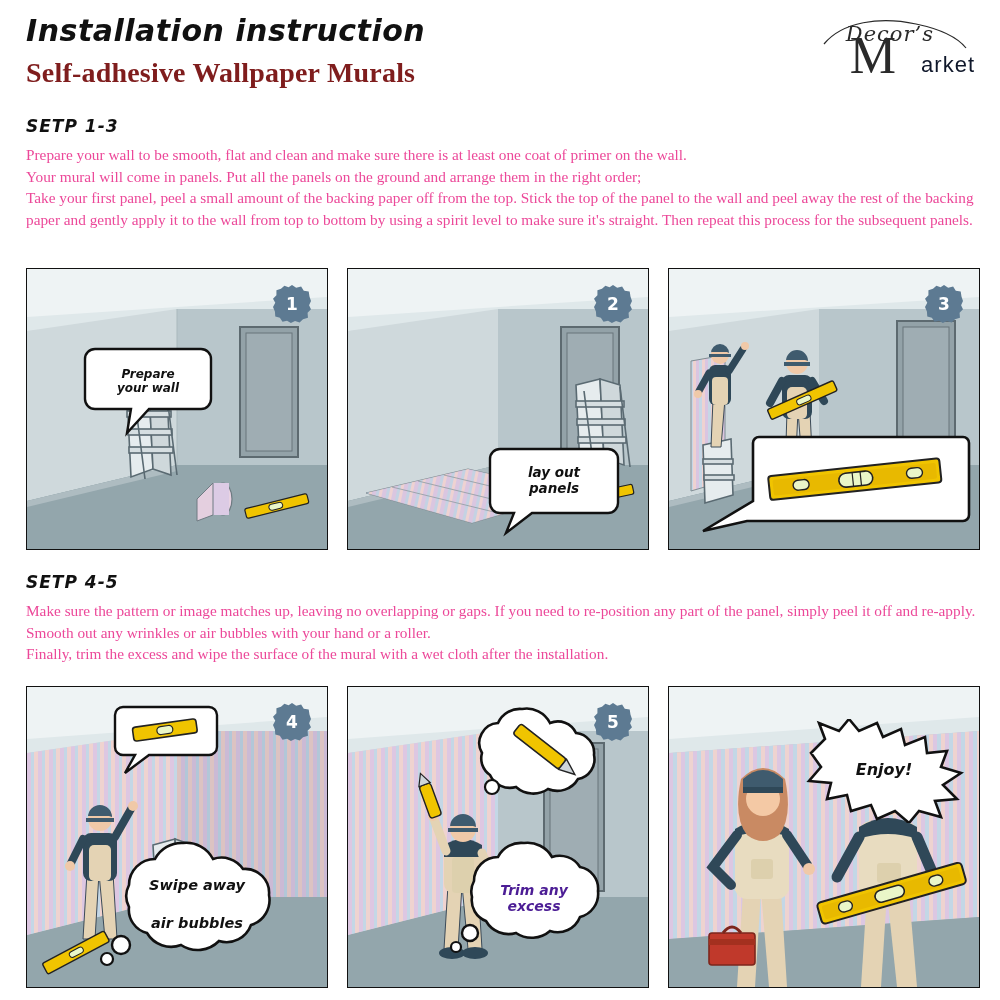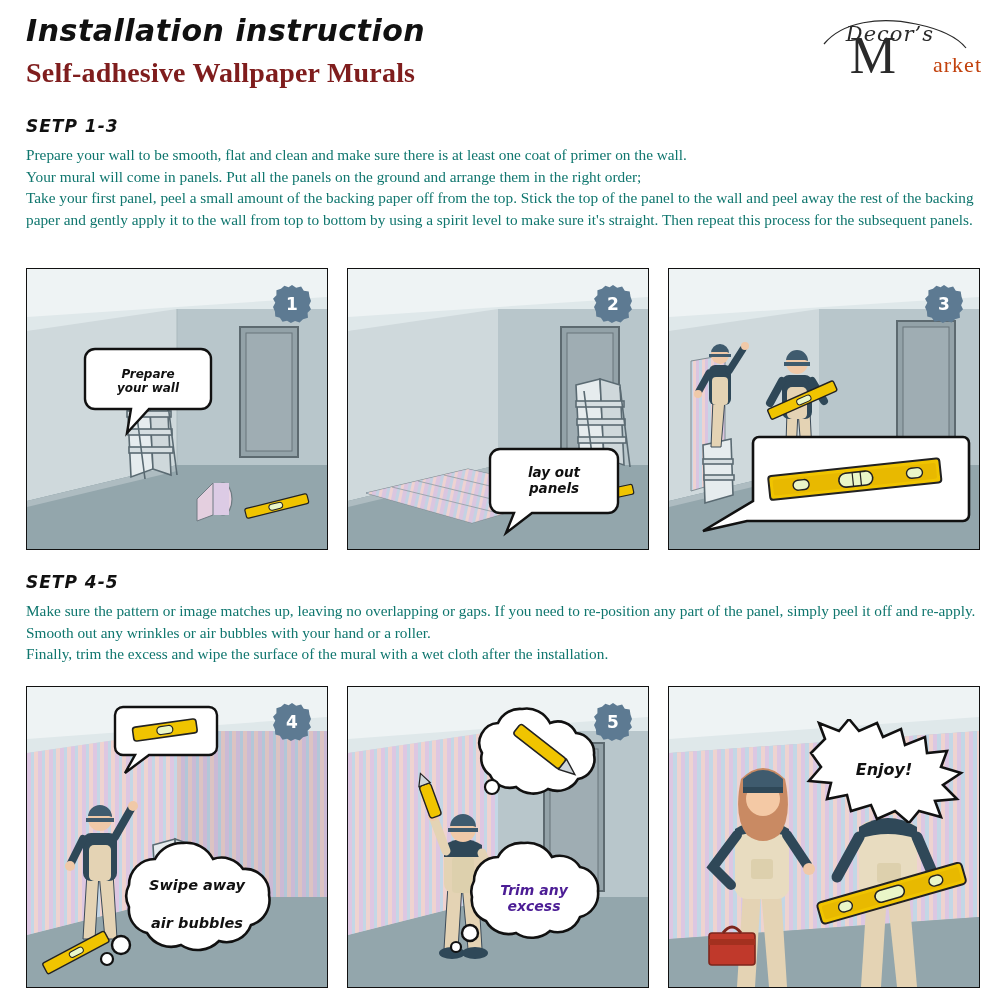--- a/index.html
+++ b/index.html
@@ -63,25 +63,25 @@
     position: absolute;
     right: 86px;
     top: 14px;
     font-family: "Liberation Serif", serif;
     font-size: 52px;
     color: #2a2a2a;
     line-height: 1;
   }
   .logo .market {
     position: absolute;
-    right: 0px;
+    right: 7px;
     top: 36px;
-    font-family: Liberation Serif, serif;
+    font-family: Liberation Sans, sans-serif;
     font-size: 22px;
-    color: #c2410c;
+    color: #0f172a;
     letter-spacing: 1px;
   }
   .logo .swoosh {
     position: absolute;
     right: 12px;
     top: 2px;
     width: 150px;
     height: 34px;
   }
 
@@ -91,21 +91,21 @@
     font-weight: bold;
     font-style: italic;
     font-size: 17px;
     letter-spacing: 1px;
     color: #111;
   }
   .body-text {
     font-family: "Liberation Serif", serif;
     font-size: 15.3px;
     line-height: 1.42;
-    color: #0f766e;
+    color: #ec4899;
   }
 
   #steps13-head { position: absolute; left: 26px; top: 116px; }
   #steps13-body { position: absolute; left: 26px; top: 144px; width: 952px; }
   #steps45-head { position: absolute; left: 26px; top: 572px; }
   #steps45-body { position: absolute; left: 26px; top: 600px; width: 952px; }
 
   
   .panel {
     position: absolute;

